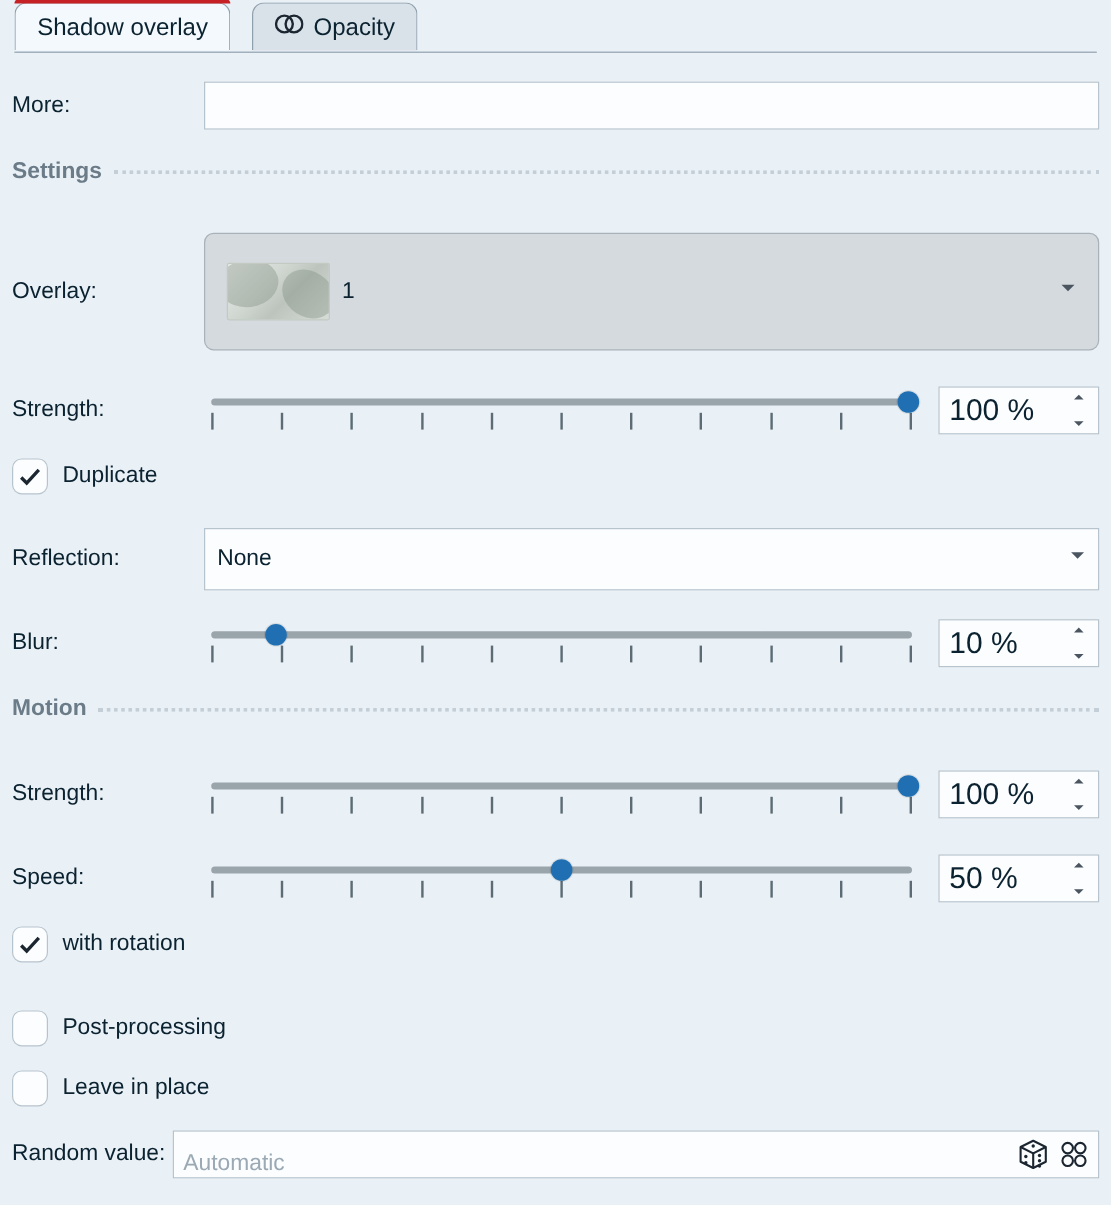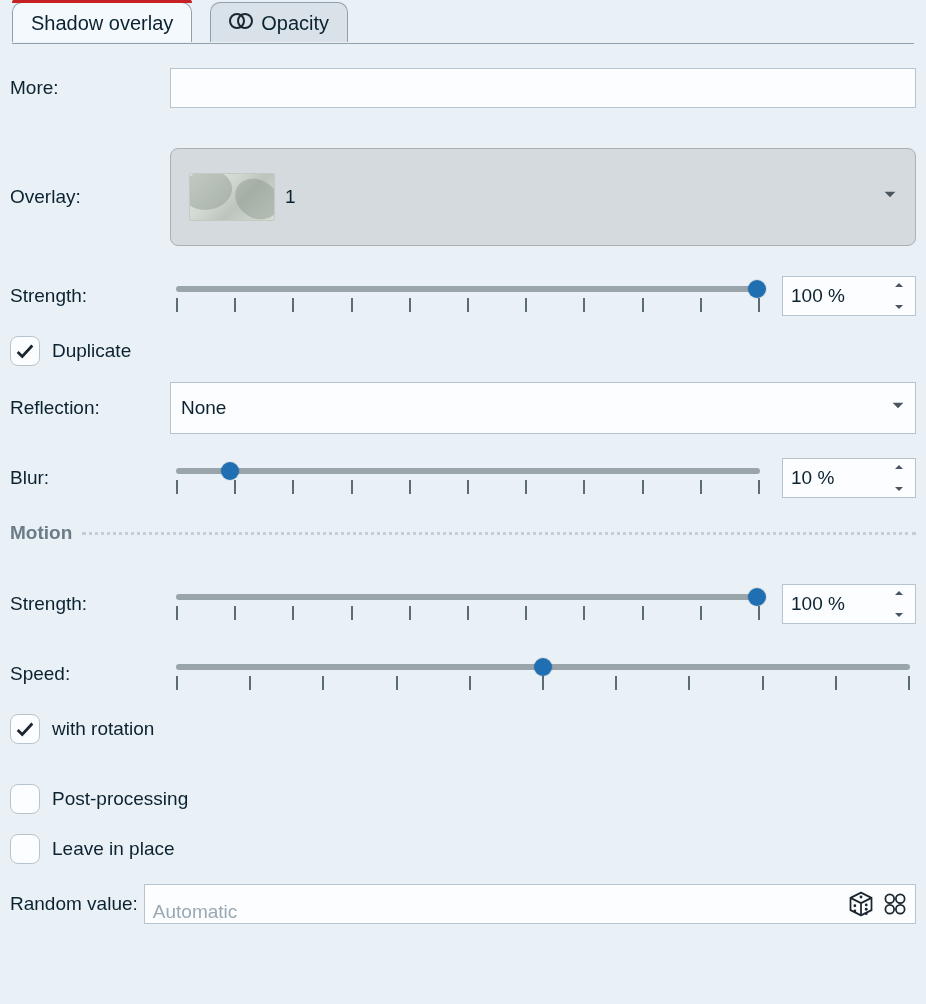--- a/index.html
+++ b/index.html
@@ -43,21 +43,21 @@
   .thumb::after{width:46px;height:38px;right:-6px;top:6px;transform:rotate(24deg)}
   .chev{position:absolute;right:16px;top:50%;transform:translateY(-50%)}
   .chev svg{width:18px;height:18px;fill:#4a5560}
   
   .slider-wrap{flex:1;display:flex;align-items:center}
   .slider{flex:1;position:relative;height:40px;cursor:pointer}
   .track{position:absolute;left:6px;right:6px;top:10px;height:6px;background:var(--track);border-radius:3px}
   .ticks{position:absolute;left:6px;right:6px;top:22px;height:14px;display:flex;justify-content:space-between}
   .ticks span{width:2px;height:14px;background:#5c6b74}
   .knob{position:absolute;top:4px;width:18px;height:18px;border-radius:50%;background:var(--thumb);box-shadow:0 0 0 1px rgba(0,0,0,.08)}
-  .spin{width:134px;height:40px;margin-left:16px;border:1px solid var(--input-border);background:var(--input-bg);display:flex;align-items:center;position:relative;padding-left:8px;font-size:19px}
+  .spin{width:134px;height:40px;margin-left:16px;border:1px solid var(--input-border);background:var(--input-bg);display:flex;align-items:center;position:relative;padding-left:8px;font-size:25px}
   .spin .btns{position:absolute;right:4px;top:2px;bottom:2px;width:18px;display:flex;flex-direction:column;justify-content:space-between}
   .spin .btns svg{width:12px;height:12px;fill:#4a5560;cursor:pointer}
   
   .cb-row{display:flex;align-items:center;margin-top:20px}
   .cb{width:30px;height:30px;border:1px solid var(--input-border);border-radius:8px;background:var(--input-bg);margin-right:12px;display:flex;align-items:center;justify-content:center;cursor:pointer}
   .cb.checked svg{width:22px;height:22px;stroke:#1b2630;stroke-width:3;fill:none}
   
   .select{flex:1;height:52px;border:1px solid var(--input-border);background:var(--input-bg);display:flex;align-items:center;padding:0 10px;position:relative;cursor:pointer}
   .select .chev{right:8px}
   
@@ -86,20 +86,24 @@
       </span>
       <span>Opacity</span>
     </div>
   </div>
 
   <div class="row">
     <div class="label">More:</div>
     <input class="text-input" value="" style="">
   </div>
 
+  <div class="section">
+    <span>Settings</span>
+    <span class="dots"></span>
+  </div>
 
   <div class="row" style="margin-top:40px">
     <div class="label">Overlay:</div>
     <div class="overlay-box">
       <div class="thumb"></div>
       <span>1</span>
       <span class="chev"><svg viewBox="0 0 20 20">
             <path d="M4 7l6 6 6-6z"></path>
           </svg></span>
     </div>
@@ -141,21 +145,21 @@
 
   <div class="cb-row">
     <div class="cb checked">
         <svg viewBox="0 0 24 24">
           <polyline points="4 13 9 18 20 6"></polyline>
         </svg>
       </div>
     <span>Duplicate</span>
   </div>
 
-  <div class="row" style="margin-top:16px">
+  <div class="row" style="margin-top:28px">
     <div class="label">Reflection:</div>
     <div class="select">
       <span>None</span>
       <span class="chev"><svg viewBox="0 0 20 20">
             <path d="M4 7l6 6 6-6z"></path>
           </svg></span>
     </div>
   </div>
 
   <div class="row" style="margin-top:24px">
@@ -243,20 +247,31 @@
             <span></span>
             <span></span>
             <span></span>
             <span></span>
             <span></span>
             <span></span>
             <span></span>
             <span></span>
           </div>
         <div class="knob" style="left:calc(50% - 9px)"></div>
+      </div>
+      <div class="spin">
+        <span>50 %</span>
+        <div class="btns">
+            <svg viewBox="0 0 12 12">
+              <path d="M2 8l4-4 4 4z"></path>
+            </svg>
+            <svg viewBox="0 0 12 12">
+              <path d="M2 4l4 4 4-4z"></path>
+            </svg>
+          </div>
       </div>
     </div>
   </div>
 
   <div class="cb-row">
     <div class="cb checked">
         <svg viewBox="0 0 24 24">
           <polyline points="4 13 9 18 20 6"></polyline>
         </svg>
       </div>

